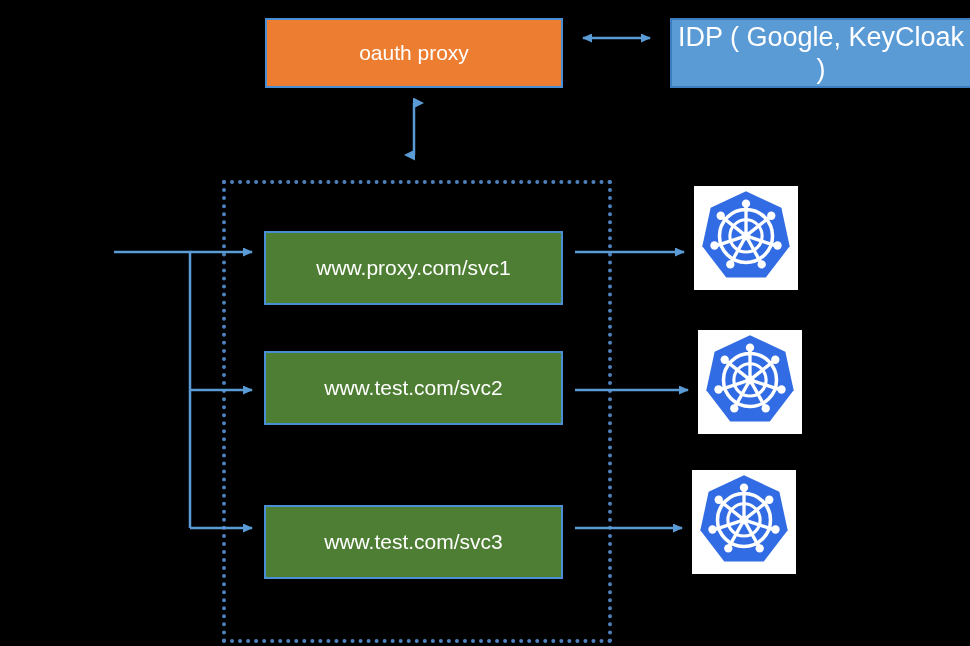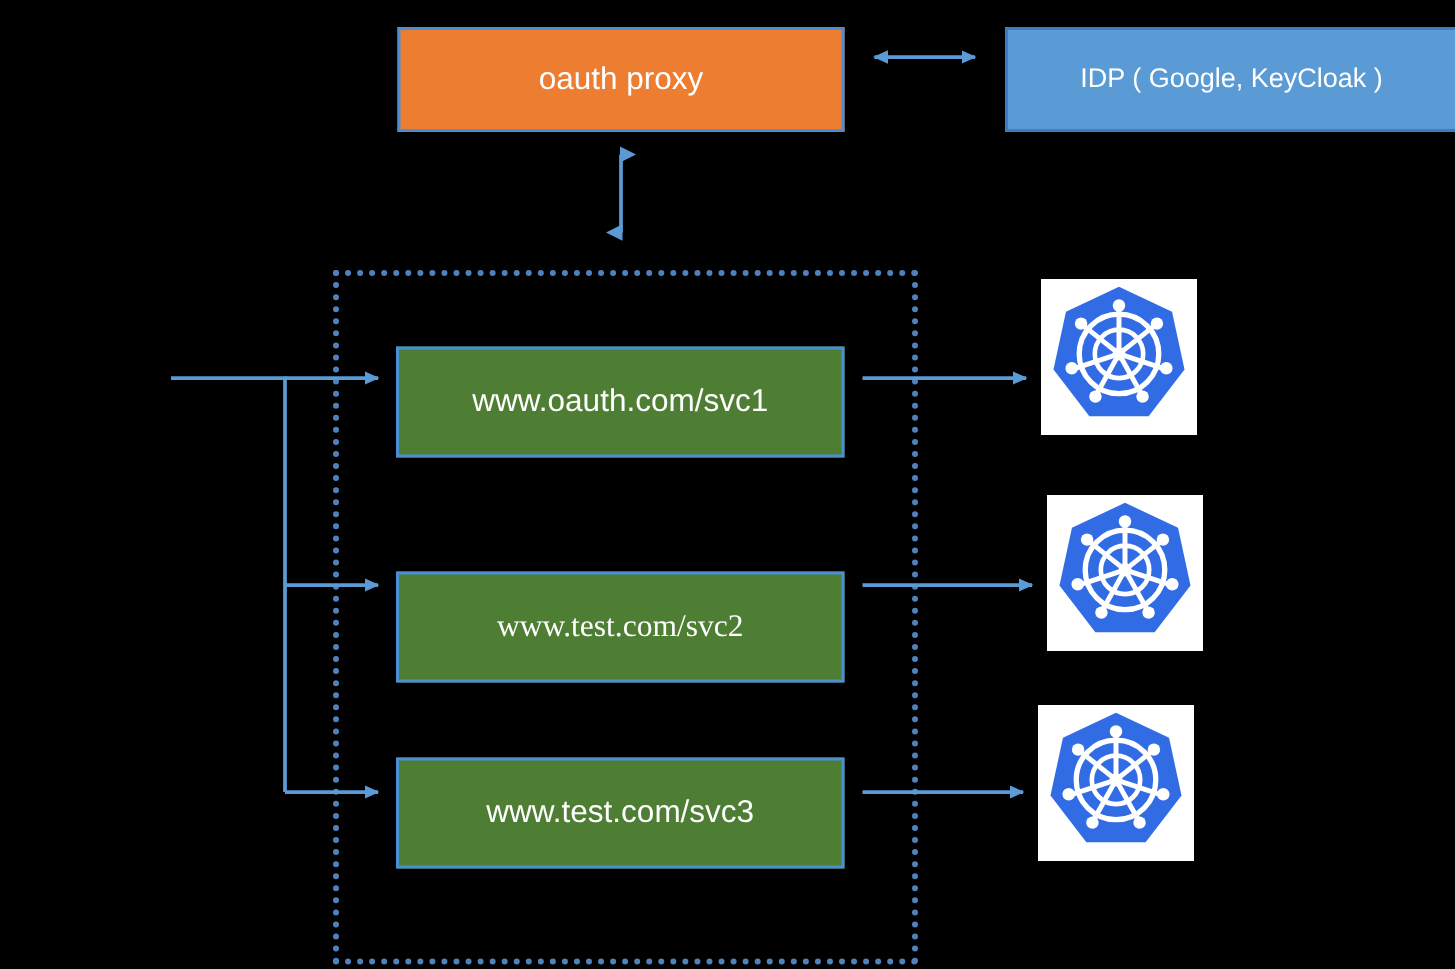--- a/index.html
+++ b/index.html
@@ -39,32 +39,32 @@
     font-size: 21px;
   }
   .box-idp {
     left: 670px;
     top: 3px;
     width: 300px;
     height: 70px;
     background: #5B9BD5;
     border: 2px solid #3C7DBF;
     border-right: none;
-    font-size: 18px;
+    font-size: 27px;
   }
   .box-svc {
     left: 264px;
     width: 299px;
     height: 74px;
     background: #4E7E33;
     border: 2px solid #4A8FD4;
     font-size: 21px;
   }
   .svc1 { top: 216px; }
-  .svc2 { top: 366px; font-family: Liberation Serif, serif; }
+  .svc2 { top: 336px; }
   .svc3 { top: 490px; justify-content: center; }
 
   .dotted-region {
     position: absolute;
     left: 222px;
     top: 180px;
     width: 390px;
     height: 463px;
     box-sizing: border-box;
     border: 4px dotted #4F81BD;
@@ -137,21 +137,21 @@
 
   <div class="box box-oauth">
     <span>oauth proxy</span>
   </div>
 
   <div class="box box-idp">
     <span>IDP ( Google, KeyCloak )</span>
   </div>
 
   <div class="box box-svc svc1">
-    <span>www.oauth.com/svc1</span>
+    <span>www.proxy.com/svc1</span>
   </div>
   <div class="box box-svc svc2">
     <span>www.test.com/svc2</span>
   </div>
   <div class="box box-svc svc3">
     <span>www.test.com/svc3</span>
   </div>
 
   <div class="k8s-tile k8s1">
     <svg viewBox="0 0 100 100">

